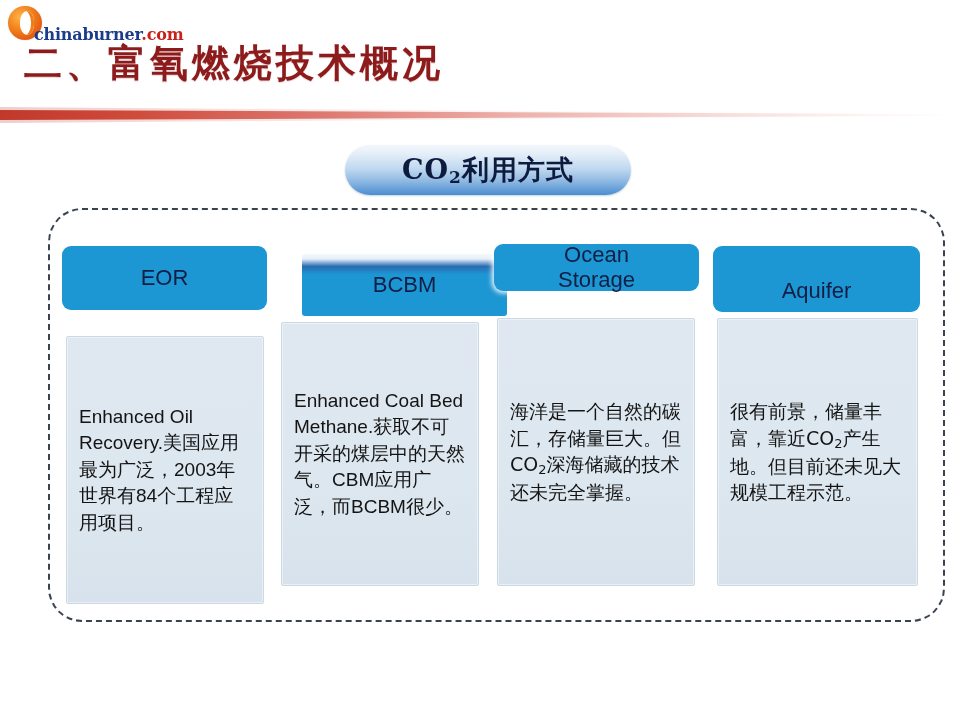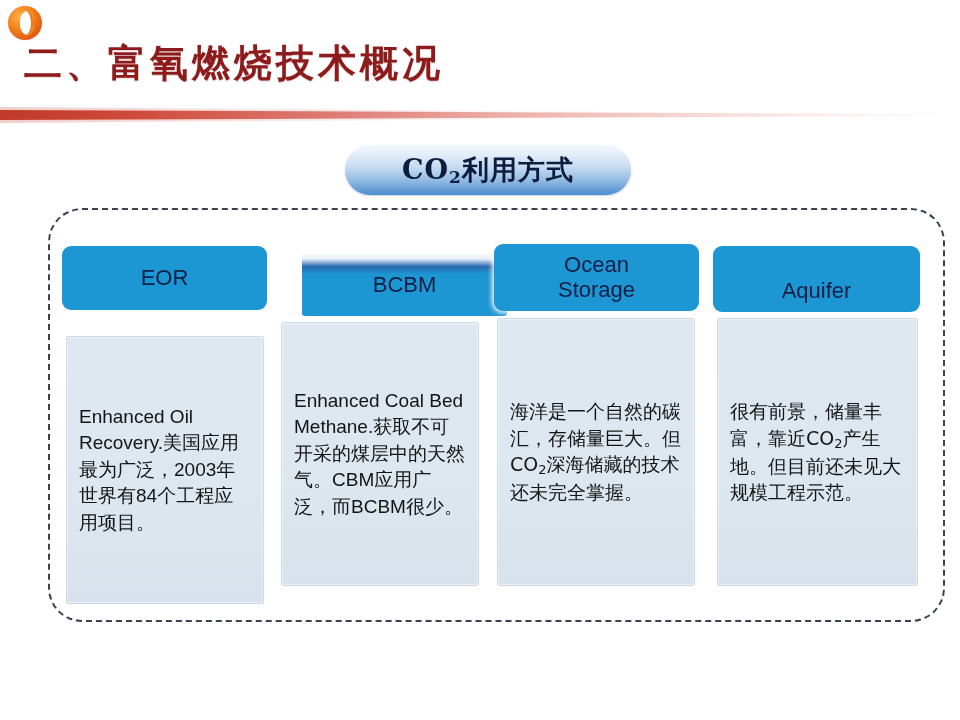--- a/index.html
+++ b/index.html
@@ -219,36 +219,37 @@
     vertical-align: -3px;
   }
 
   
   #col-1 .col-header { left: 62px;  top: 246px; width: 205px; height: 64px; }
   #col-1 .col-body   { left: 66px;  top: 336px; width: 198px; height: 268px; }
 
   #col-2 .col-header { left: 278px; top: 254px; width: 205px; height: 62px; margin-left: 24px; }
   #col-2 .col-body   { left: 281px; top: 322px; width: 198px; height: 264px; }
 
-  #col-3 .col-header { left: 494px; top: 244px; width: 205px; height: 67px; }
+  #col-3 .col-header { left: 494px; top: 244px; width: 205px; height: 47px; }
   #col-3 .col-body   { left: 497px; top: 318px; width: 198px; height: 268px; }
 
   #col-4 .col-header { left: 713px; top: 246px; width: 207px; height: 66px; }
   #col-4 .col-body   { left: 717px; top: 318px; width: 201px; height: 268px; }
 
   #col-3 .col-body .text,
   #col-4 .col-body .text {
     font-family: "DejaVu Sans", "Liberation Sans", sans-serif;
   }
 </style>
 </head>
 <body>
 
 <div class="watermark">
   <div class="wm-logo"></div>
+  <div class="wm-en"><span>chinaburner</span><span class="dotcom">.com</span></div>
 </div>
 
 <div class="slide-title">二、富氧燃烧技术概况</div>
 
 <div class="divider-wrap">
   <div class="divider-soft"></div>
   <div class="divider-bar"></div>
 </div>
 
 <div class="co2-banner">

